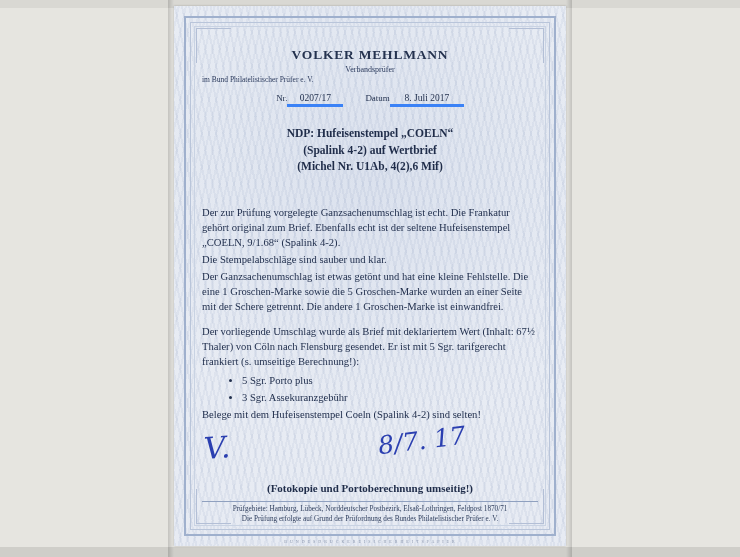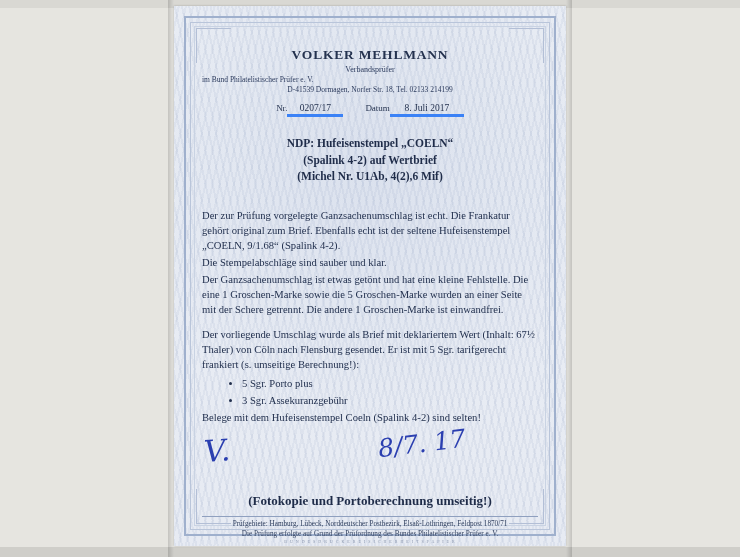--- a/index.html
+++ b/index.html
@@ -116,21 +116,21 @@
   .subject{
     text-align:center;
     font-weight:bold;
     font-size:11.5px;
     line-height:1.45;
     margin-top:18px;
     color:#1f2c49;
   }
 
   .body{
-    margin-top:23px;
+    margin-top:30px;
     font-size:10.6px;
     line-height:1.42;
     color:#22304e;
     text-align:left;
   }
   .body p{margin:0 0 10px 0;}
   .body p.tight{margin-bottom:0;}
   ul.bullets{
     margin:4px 0 0 0;
     padding-left:40px;
@@ -164,22 +164,22 @@
     left:176px;top:-6px;
     font-family:"DejaVu Serif", serif;
     font-size:25px;
     color:#2b3fb0;
     transform:rotate(-7deg);
     font-style:italic;
   }
   .notice{
     text-align:center;
     font-weight:bold;
-    font-size:13px;
-    margin-top:12px;
+    font-size:11px;
+    margin-top:4px;
     color:#1f2c49;
   }
   .footline{
     margin-top:7px;
     border-top:1px solid #8fa0bf;
     padding-top:3px;
     text-align:center;
     font-size:7.2px;
     line-height:1.35;
     color:#31405f;
@@ -221,21 +221,20 @@
     <div class="corner-orn c-tr"></div>
     <div class="corner-orn c-bl"></div>
     <div class="corner-orn c-br"></div>
 
     <div class="content">
 
 
       <div class="expert">VOLKER MEHLMANN</div>
       <div class="role">Verbandsprüfer</div>
       <div class="assoc">im Bund Philatelistischer Prüfer e. V.</div>
-      <div class="addr">D-41539 Dormagen, Norfer Str. 18, Tel. 02133 214199</div>
 
       <div class="nrline">
         <span class="lbl">Nr.</span>
         <span class="rule val">0207/17</span>
         <span class="lbl" style="margin-left:22px;">Datum</span>
         <span class="rule wide val">8. Juli 2017</span>
       </div>
 
       <div class="subject">
         <div>NDP: Hufeisenstempel „COELN“</div>

